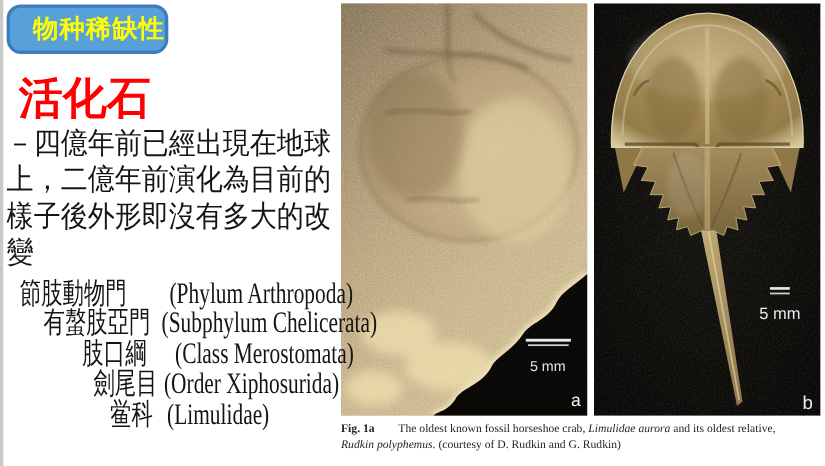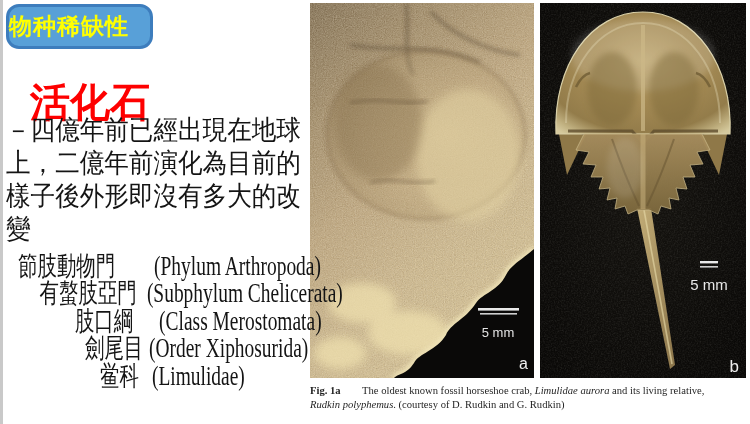--- a/index.html
+++ b/index.html
@@ -4,26 +4,26 @@
 <style>
   html,body{margin:0;padding:0;background:#ffffff;}
   .slide{
     position:relative;width:750px;height:424px;background:#ffffff;overflow:hidden;
     font-family:"Liberation Serif","DejaVu Serif",serif;
   }
   .left-edge{position:absolute;left:0;top:0;width:3px;height:424px;background:#c9c9c9;}
   .badge{
     position:absolute;left:6px;top:4px;width:147px;height:45px;box-sizing:border-box;
     background:#58a0d8;border:3px solid #3d7dbd;border-radius:13px;
-    display:flex;align-items:center;justify-content:flex-start;
+    display:flex;align-items:center;justify-content:flex-end;
     font-family:"Liberation Sans","DejaVu Sans",sans-serif;font-weight:bold;
     font-size:23px;color:#ffff00;letter-spacing:1px;z-index:6;
   }
   .title{
-    position:absolute;left:17px;top:68px;margin:13px;font-size:40px;line-height:44px;
+    position:absolute;left:17px;top:68px;margin:0;font-size:40px;line-height:44px;
     font-weight:bold;color:#fe0000;white-space:nowrap;font-family:Liberation Serif, serif;
   }
   .para{
     position:absolute;left:6px;top:114px;font-size:27px;line-height:33px;color:#141414;
     transform:scaleX(0.91);transform-origin:0 0;white-space:nowrap;z-index:5;
   }
   .taxo{
     position:absolute;left:0;top:253px;font-size:27px;line-height:27.4px;color:#141414;
     transform:scaleX(0.72);transform-origin:0 0;white-space:nowrap;z-index:5;
   }
@@ -202,17 +202,17 @@
       <g>
         <rect x="160" y="258" width="18" height="2.4" fill="#eaeaea"></rect>
         <rect x="160" y="263" width="18" height="1.6" fill="#cfcfcf"></rect>
         <text x="169" y="287" text-anchor="middle" font-family="Liberation Sans, sans-serif" font-size="15" fill="#e8e8e8">5 mm</text>
       </g>
       <text x="199" y="369" text-anchor="end" font-family="Liberation Sans, sans-serif" font-size="17" fill="#eeeeee">b</text>
     </svg>
   </div>
 
   <div class="caption">
-    <div class="cap-line"><b>Fig. 1a</b><span> The oldest known fossil horseshoe crab, </span><i>Limulidae aurora</i><span> and its living relative,</span></div>
+    <div class="cap-line"><b>Fig. 1a</b><span> The oldest known fossil horseshoe crab, </span><i>Limulidae aurora</i><span> and its oldest relative,</span></div>
     <div class="cap-line"><i>Rudkin polyphemus</i><span>. (courtesy of D. Rudkin and G. Rudkin)</span></div>
   </div>
 
 </div>
 
 </body></html>

